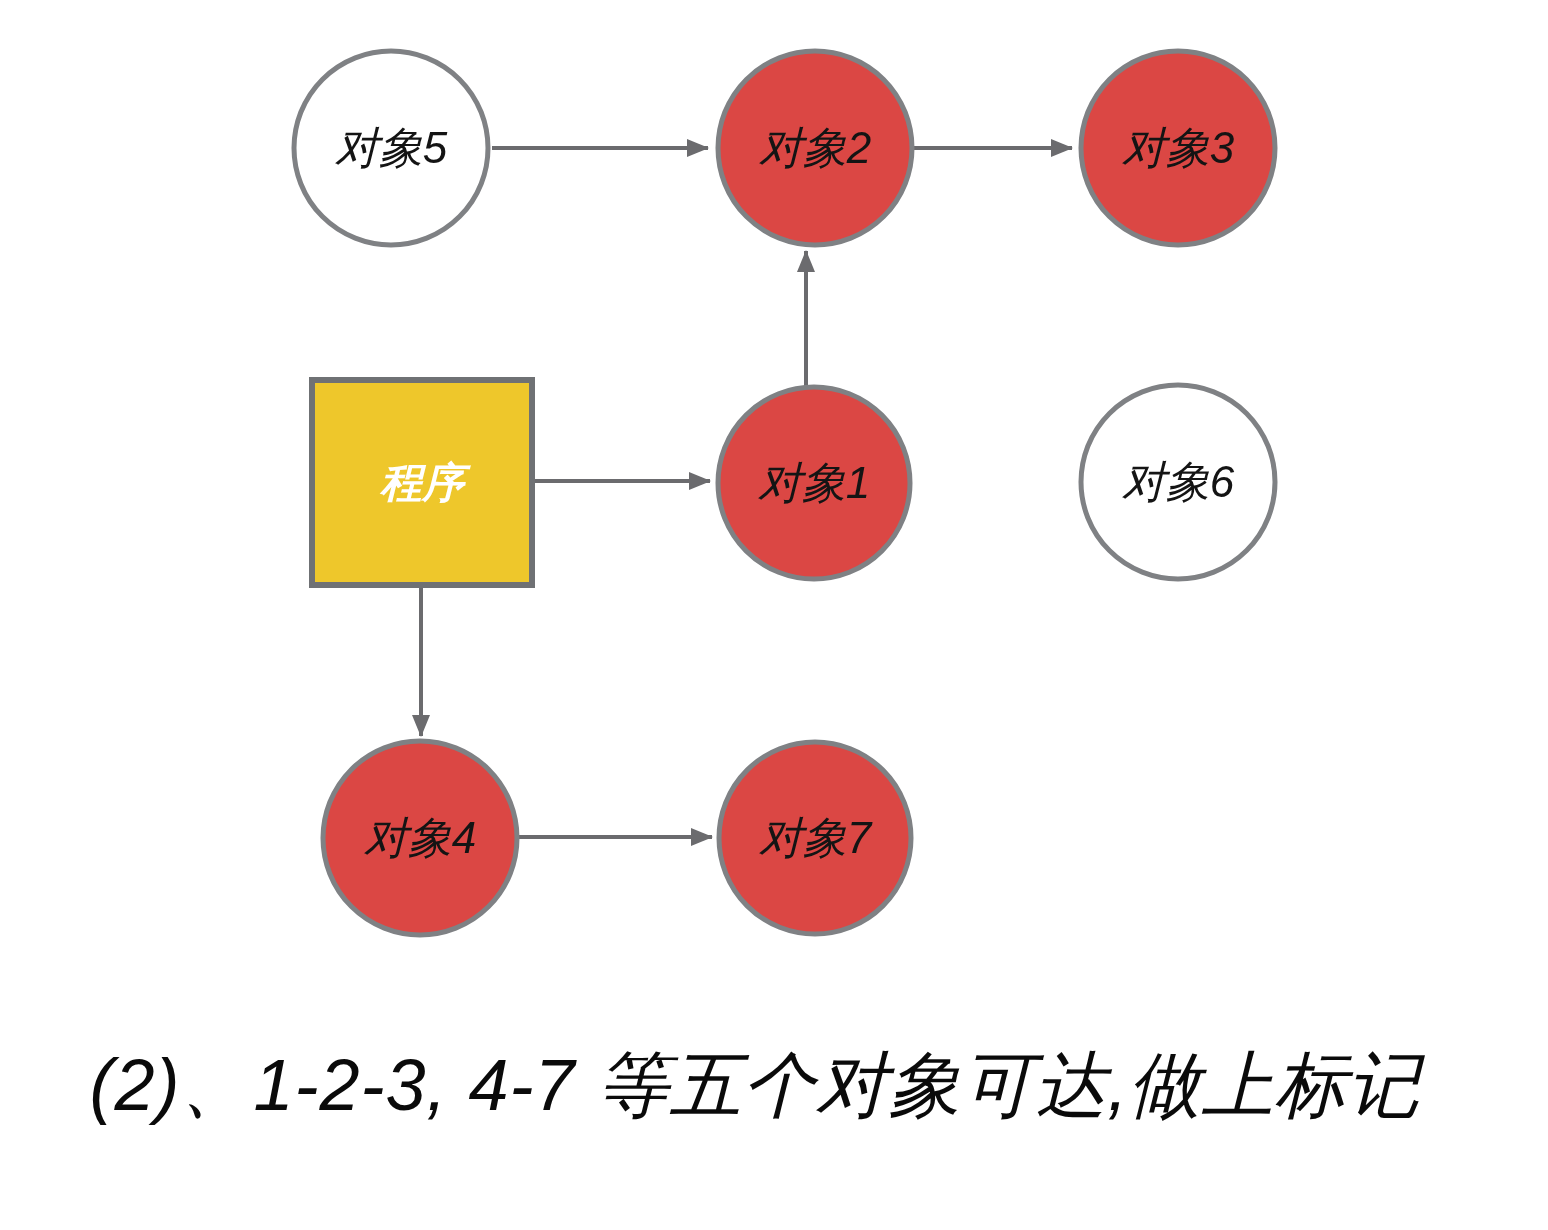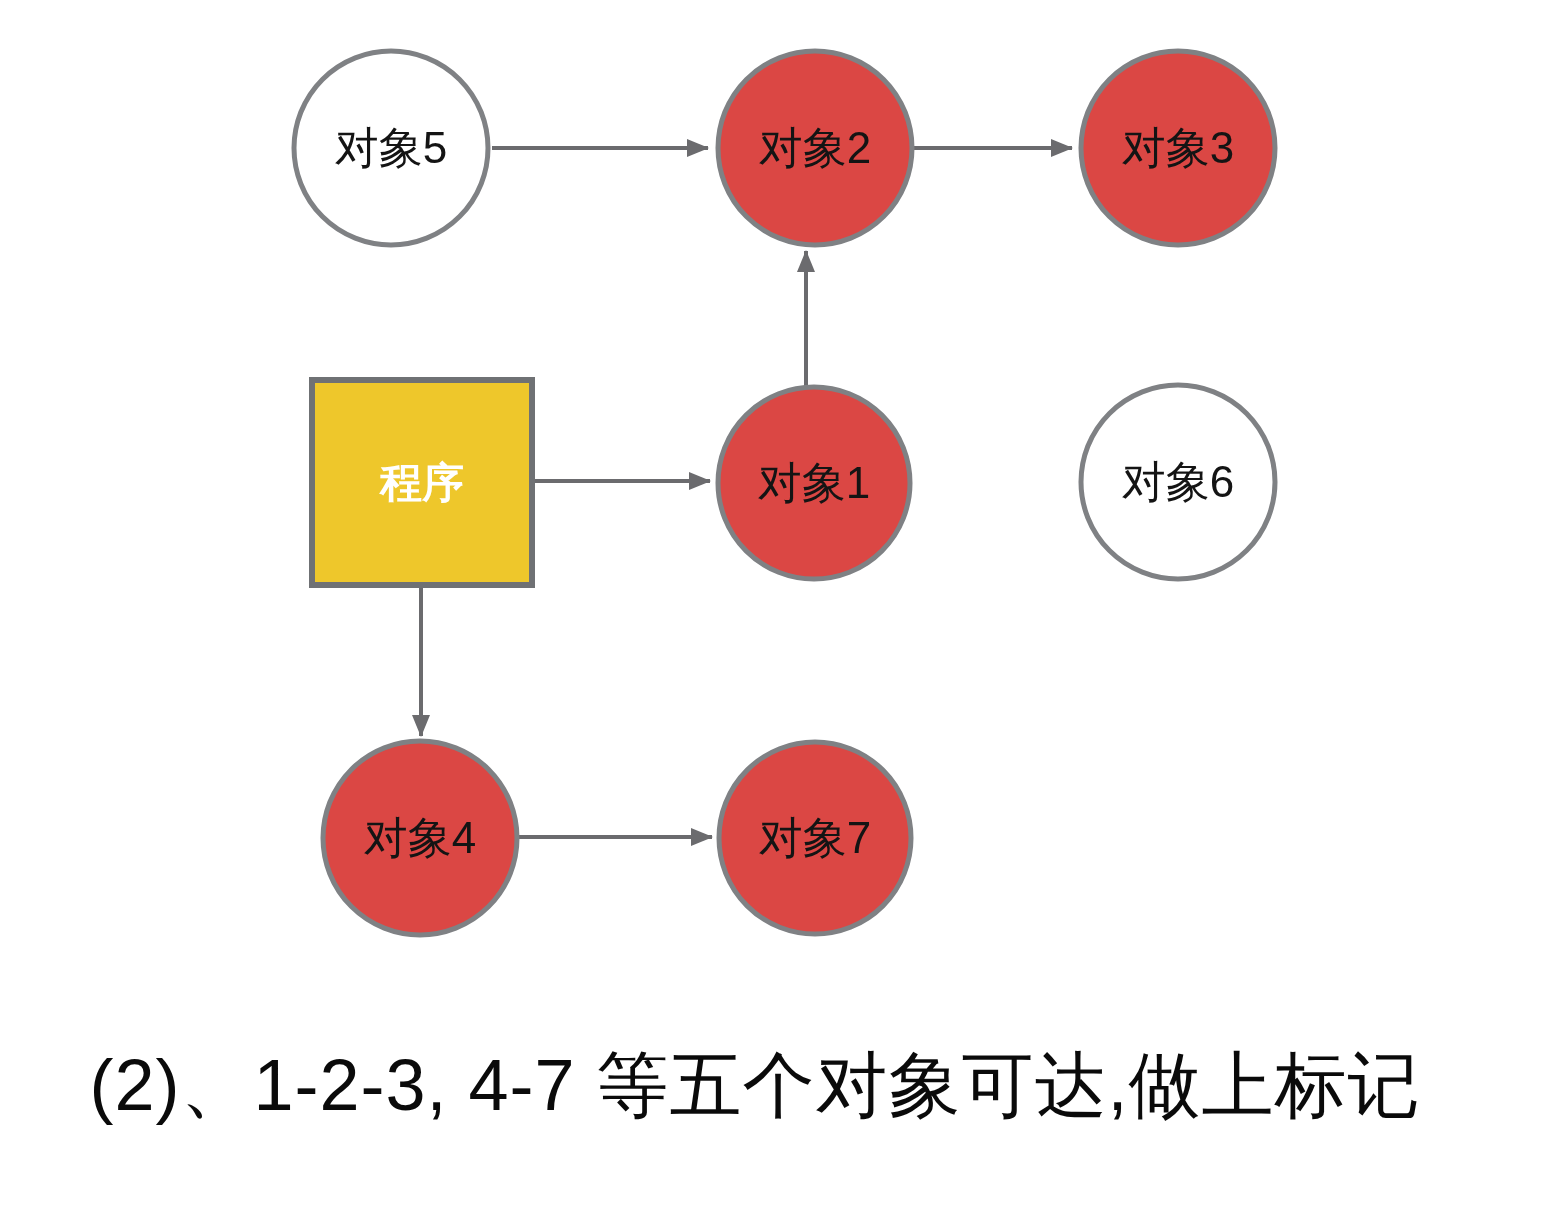--- a/index.html
+++ b/index.html
@@ -8,20 +8,21 @@
     background: #ffffff;
     width: 1548px;
     height: 1230px;
     overflow: hidden;
     font-family: "Liberation Sans", "DejaVu Sans", sans-serif;
   }
   .canvas-wrap {
     position: relative;
     width: 1548px;
     height: 1027px;
+    font-style: italic;
   }
   svg { display: block; }
   .edge {
     stroke: #6B6B6E;
     stroke-width: 4;
     fill: none;
   }
   .arrowhead { fill: #6B6B6E; }
   .node-circle {
     stroke: #7F8184;

